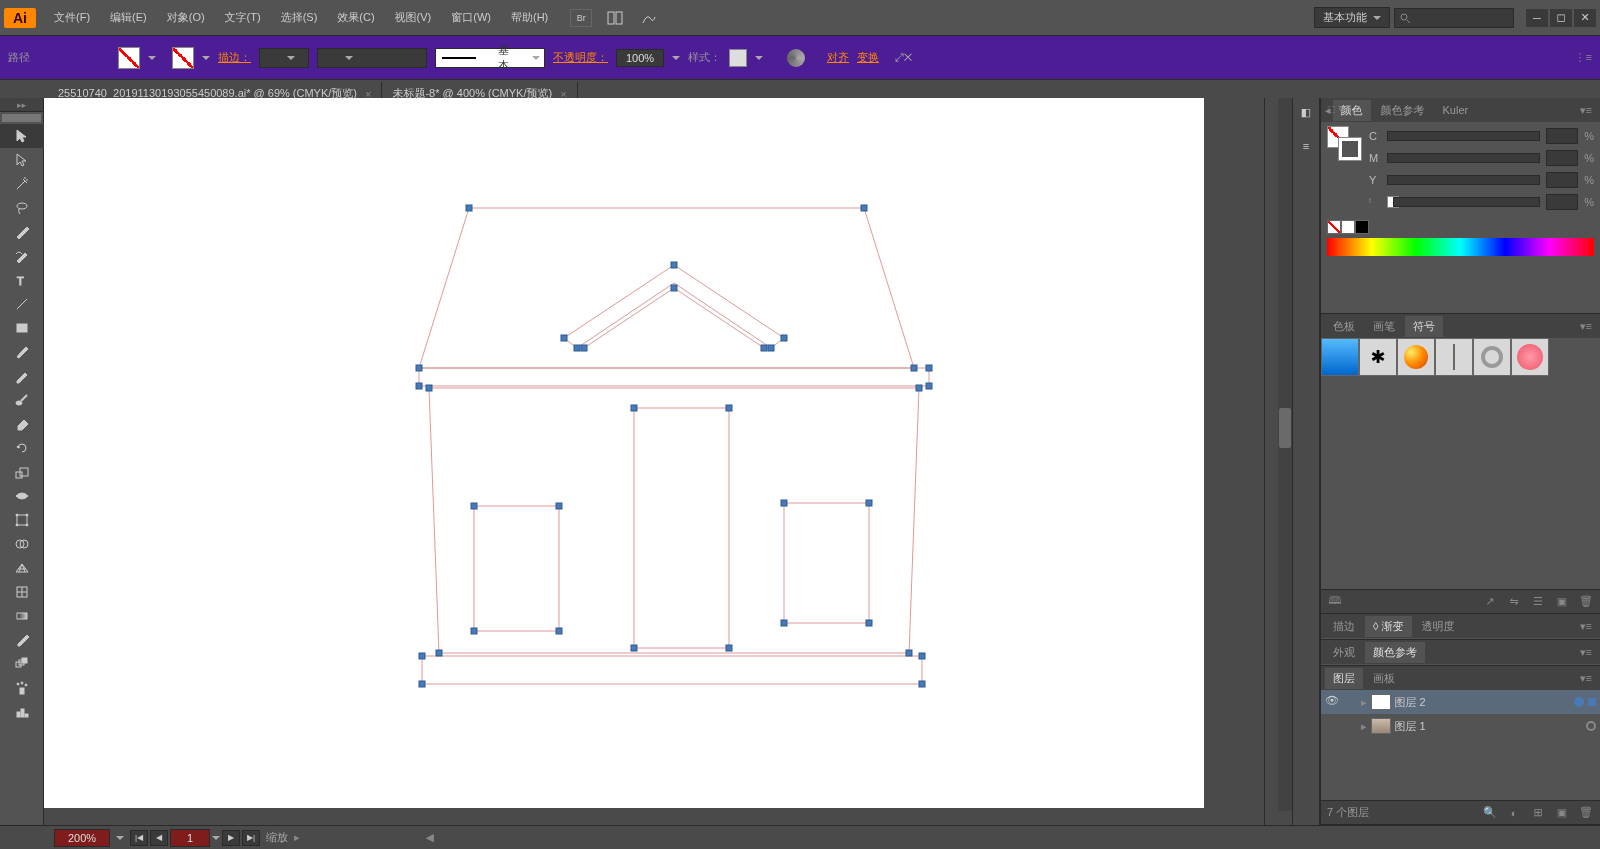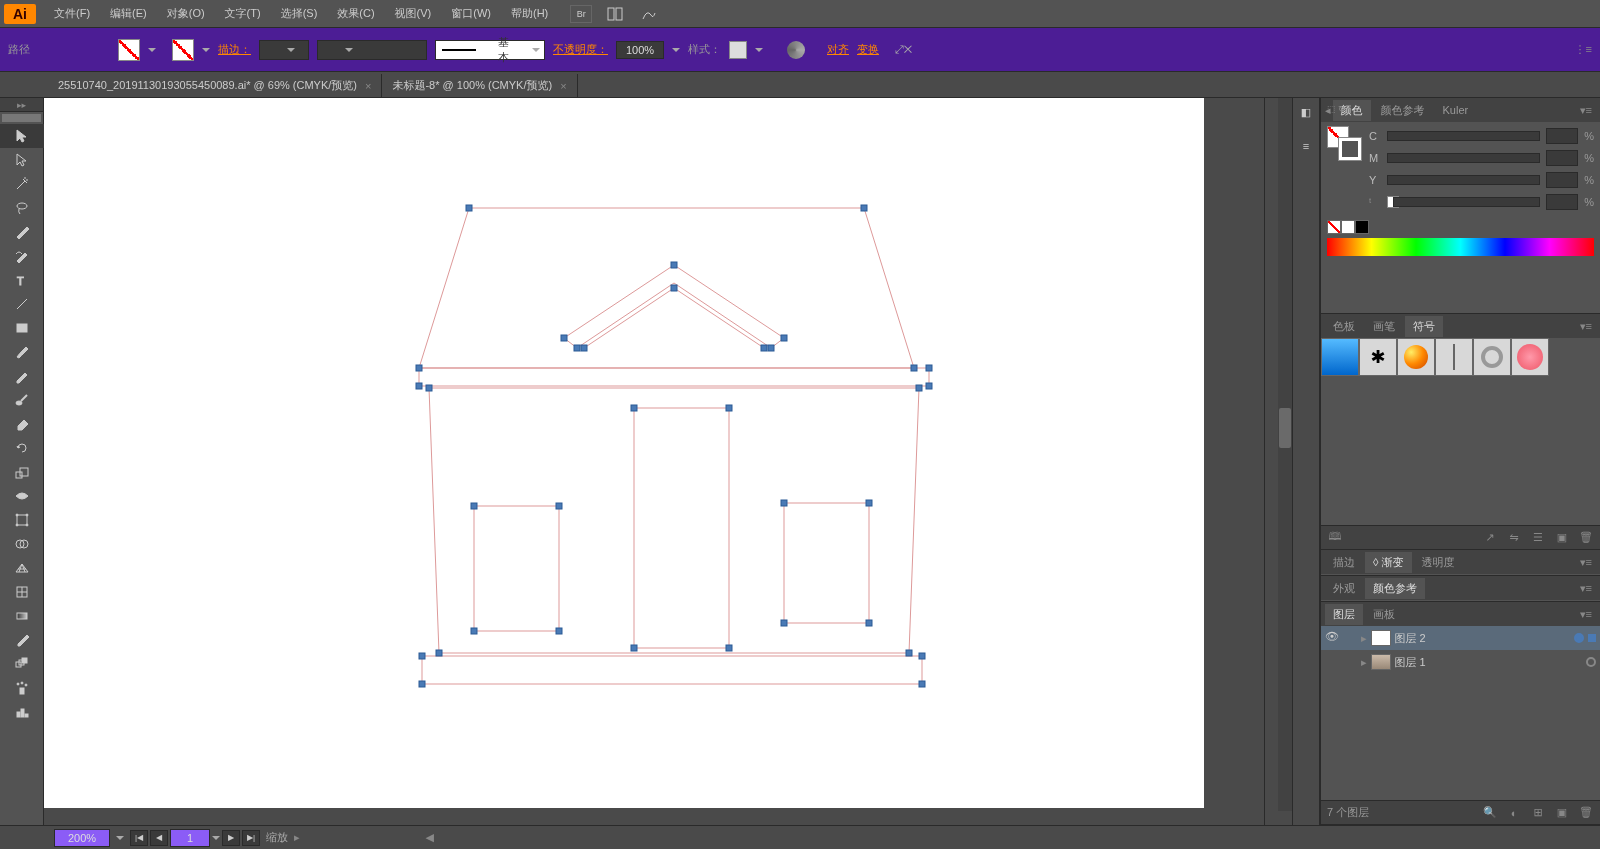--- a/index.html
+++ b/index.html
@@ -1,17 +1,17 @@
 <!DOCTYPE html>
 <html><head>
 <meta charset="utf-8">
 <style>
 *{margin:0;padding:0;box-sizing:border-box;font-family:"Microsoft YaHei",Arial,sans-serif;font-size:11px;color:#ccc;user-select:none}
 body{background:#4a4a4a;width:1600px;height:849px;overflow:hidden;position:relative}
-.menubar{height:28px;background:#535353;display:flex;align-items:center;padding:0 4px;border-bottom:1px solid #2a2a2a}
+.menubar{height:36px;background:#535353;display:flex;align-items:center;padding:0 4px;border-bottom:1px solid #2a2a2a}
 .app-logo{width:32px;height:20px;background:#ff8700;color:#330000;font-weight:bold;font-size:14px;display:flex;align-items:center;justify-content:center;margin-right:8px;border-radius:2px}
 .menu-item{padding:0 10px;height:28px;display:flex;align-items:center;cursor:pointer}
 .menubar-right{margin-left:auto;display:flex;align-items:center;gap:4px}
 .ws-select{background:#3a3a3a;padding:2px 8px;border:1px solid #2a2a2a;display:flex;align-items:center;gap:6px}
 .search-box{background:#3a3a3a;border:1px solid #2a2a2a;width:120px;height:20px;display:flex;align-items:center;padding:0 4px}
 .win-controls{display:flex;gap:2px;margin-left:8px}
 .win-btn{width:22px;height:18px;background:#3a3a3a;display:flex;align-items:center;justify-content:center;cursor:pointer}
 .iconbar-tiny{width:22px;height:18px;display:flex;align-items:center;justify-content:center}
 
 .optionsbar{height:44px;background:#4c1d95;display:flex;align-items:center;padding:0 8px;border-bottom:1px solid #2a2a2a;gap:8px}
@@ -75,21 +75,21 @@
 .panel-footer{height:24px;background:#424242;display:flex;align-items:center;padding:0 6px;gap:8px;border-top:1px solid #2a2a2a}
 .pf-icon{width:16px;height:16px;display:flex;align-items:center;justify-content:center;color:#888;cursor:pointer}
 
 .layer-row{display:flex;align-items:center;height:24px;gap:4px;padding:0 4px}
 .eye{width:16px;height:16px}
 .layer-thumb{width:20px;height:16px;background:#8a9aaa;border:1px solid #666}
 .layer-name{flex:1;color:#ccc}
 .layer-dot{width:10px;height:10px;border-radius:50%;border:2px solid #888}
 
 .statusbar{position:absolute;bottom:0;left:0;right:0;height:24px;background:#4a4a4a;border-top:1px solid #2a2a2a;display:flex;align-items:center;padding:0 4px;gap:6px}
-.sb-input{background:#8b5cf6;border:1px solid #2a2a2a;width:56px;height:18px;text-align:center;color:#ddd}
+.sb-input{background:#7f1d1d;border:1px solid #2a2a2a;width:56px;height:18px;text-align:center;color:#ddd}
 .sb-nav{display:flex;align-items:center;gap:2px}
 .sb-btn{width:18px;height:16px;background:#3a3a3a;border:1px solid #2a2a2a;display:flex;align-items:center;justify-content:center;font-size:8px;cursor:pointer}
 .anchor{fill:#4a7ab5;stroke:#2a5a95}
 </style>
 </head>
 <body>
 
 <div class="menubar">
   <div class="app-logo">Ai</div>
   <div class="menu-item">文件(F)</div>
@@ -106,20 +106,37 @@
       <svg width="16" height="14">
         <rect x="1" y="1" width="6" height="12" fill="none" stroke="#ccc"></rect>
         <rect x="9" y="1" width="6" height="12" fill="none" stroke="#ccc"></rect>
       </svg>
     </div>
   <div class="iconbar-tiny" style="margin-left:12px">
       <svg width="16" height="14">
         <path d="M2 12 Q6 2 10 8 Q12 12 14 6" fill="none" stroke="#ccc"></path>
       </svg>
     </div>
+  <div class="menubar-right">
+    <div class="ws-select">
+        <span>基本功能</span>
+        <div class="dd-arrow"></div>
+      </div>
+    <div class="search-box">
+        <svg width="12" height="12">
+          <circle cx="5" cy="5" r="3" fill="none" stroke="#888"></circle>
+          <line x1="8" y1="8" x2="11" y2="11" stroke="#888"></line>
+        </svg>
+      </div>
+    <div class="win-controls">
+      <div class="win-btn">─</div>
+      <div class="win-btn">◻</div>
+      <div class="win-btn">✕</div>
+    </div>
+  </div>
 </div>
 
 <div class="optionsbar">
   <span class="opt-label" style="margin-right:80px">路径</span>
   <div class="swatch none"></div>
   <div class="dd-arrow"></div>
   <div class="swatch none" style="margin-left:8px"></div>
   <div class="dd-arrow"></div>
   <span class="opt-label-orange">描边：</span>
   <div class="dd" style="width:50px">&nbsp;<div class="dd-arrow"></div></div>
@@ -141,21 +158,21 @@
   <div style="margin-left:8px;color:#aaa">⤢✕</div>
   <div style="margin-left:auto;color:#888">⋮≡</div>
 </div>
 
 <div class="tabbar">
   <div class="doctab">
       <span>25510740_20191130193055450089.ai* @ 69% (CMYK/预览)</span>
       <span class="x">×</span>
     </div>
   <div class="doctab active">
-      <span>未标题-8* @ 100% (CMYK/预览)</span>
+      <span>未标题-8* @ 400% (CMYK/预览)</span>
       <span class="x">×</span>
     </div>
 </div>
 
 <div class="workspace">
 
   <div class="toolbox">
     <div class="tool-collapse">▸▸</div>
     <div style="height:8px;background:#777;margin:2px"></div>
     <div class="tool active">
@@ -430,21 +447,21 @@
           </div>
           <div class="swatch-row" style="margin-top:10px">
             <div class="mini-sw swatch none"></div>
             <div class="mini-sw" style="background:#fff"></div>
             <div class="mini-sw" style="background:#000"></div>
           </div>
           <div class="spectrum"></div>
         </div>
       </div>
 
-      <div class="panel" style="height:236px">
+      <div class="panel" style="height:300px">
         <div class="panel-tabs">
           <div class="ptab">色板</div>
           <div class="ptab">画笔</div>
           <div class="ptab active">符号</div>
           <div class="panel-menu">▾≡</div>
         </div>
         <div class="panel-body" style="padding:0">
           <div class="symbols-grid">
             <div class="sym" style="background:linear-gradient(#5bf,#06c)"></div>
             <div class="sym">

